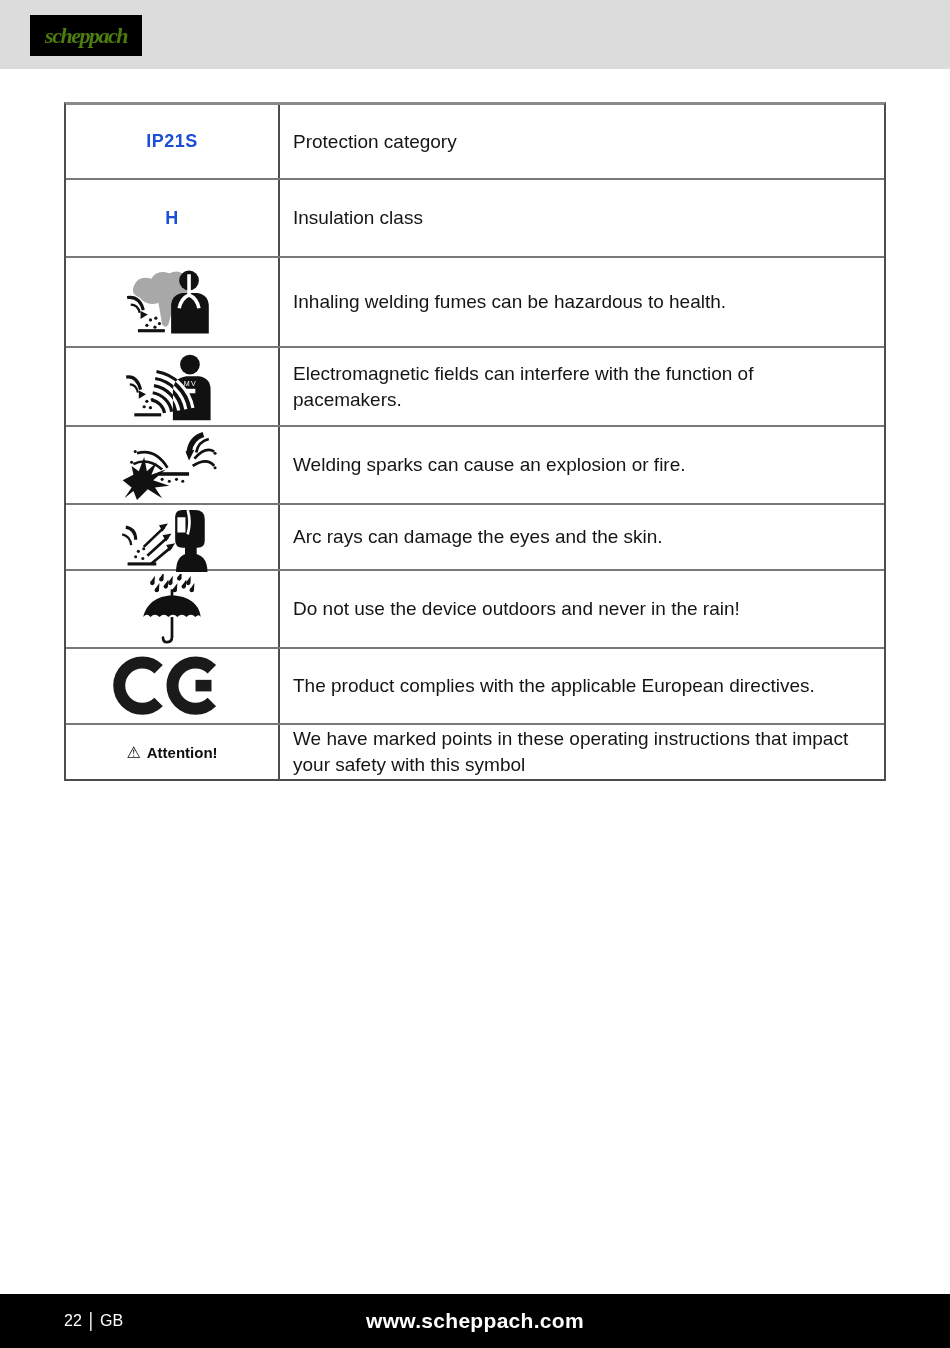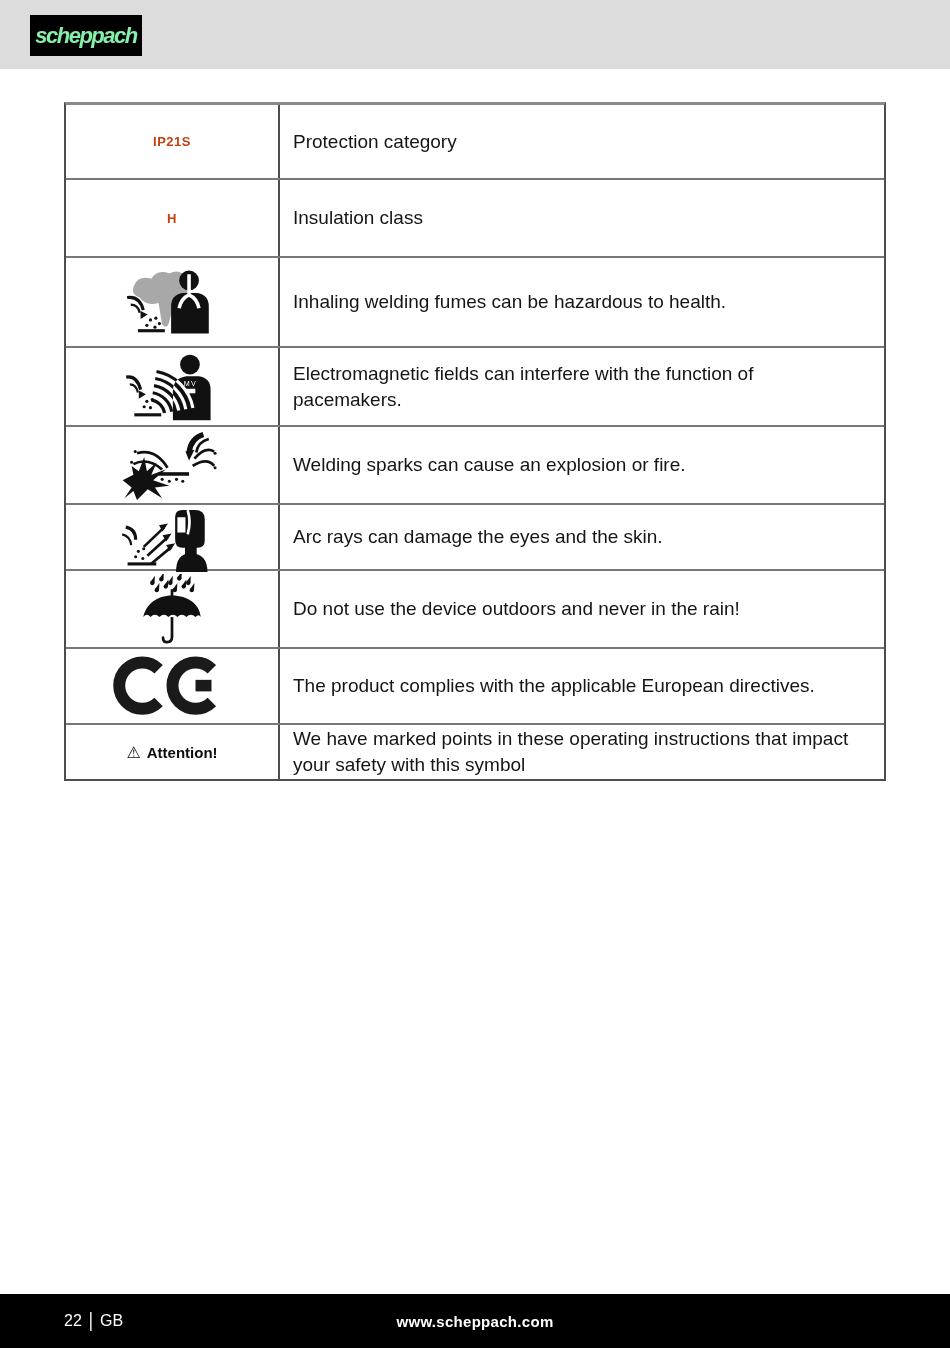--- a/index.html
+++ b/index.html
@@ -11,49 +11,49 @@
   }
   .page { position: relative; width: 950px; height: 1348px; background: #fff; overflow: hidden; }
 
   
   .topbar { position: absolute; top: 0; left: 0; width: 100%; height: 69px; background: #dcdcdc; }
   .logo {
     position: absolute; left: 30px; top: 15px; width: 112px; height: 41px;
     background: #000; display: flex; align-items: center; justify-content: center;
   }
   .logo span {
-    color: #86efac; font-family: Liberation Sans, sans-serif; font-weight: bold; font-style: italic;
+    color: #4d7c0f; font-family: Liberation Serif, serif; font-weight: bold; font-style: italic;
     font-size: 22px; letter-spacing: -1.5px;
   }
 
   
   .symtable {
     position: absolute; left: 64px; top: 102px; width: 822px;
     border: 2px solid #4d4d4d; border-top: 3px solid #8a8a8a;
     background: #fff;
   }
   .row { display: flex; border-bottom: 2px solid #787878; }
   .row:last-child { border-bottom: none; }
   .sym {
     width: 214px; border-right: 2px solid #4d4d4d;
     display: flex; align-items: center; justify-content: center; flex-shrink: 0;
   }
   .desc {
     flex: 1; display: flex; align-items: center;
     padding: 4px 24px 4px 13px; font-size: 19px; line-height: 1.35; color: #151515;
   }
-  .sym-text { font-size: 13px; font-weight: bold; color: #c2410c; letter-spacing: 0.5px; }
+  .sym-text { font-size: 18px; font-weight: bold; color: #1d4ed8; letter-spacing: 0.5px; }
   .att { font-size: 15px; font-weight: bold; color: #0d0d0d; display:flex; align-items:center; gap:6px; }
   .att .glyph { font-family: "DejaVu Sans", sans-serif; font-weight: normal; font-size: 16px; }
 
   
   .footer { position: absolute; left: 0; bottom: 0; width: 100%; height: 54px; background: #000; color: #fff; }
   .site {
     position: absolute; left: 0; top: 50%; transform: translateY(-50%);
-    width: 100%; text-align: center; font-weight: bold; font-size: 15px; letter-spacing: 0.3px;
+    width: 100%; text-align: center; font-weight: bold; font-size: 21px; letter-spacing: 0.3px;
   }
   .pg { position: absolute; left: 64px; top: 50%; transform: translateY(-50%); font-size: 16px; }
   .pg .bar { display: inline-block; margin: 0 7px; transform: scaleY(1.25); font-weight: 400; }
 
   svg { display: block; }
 </style>
 </head>
 <body>
 
 <div class="page">

